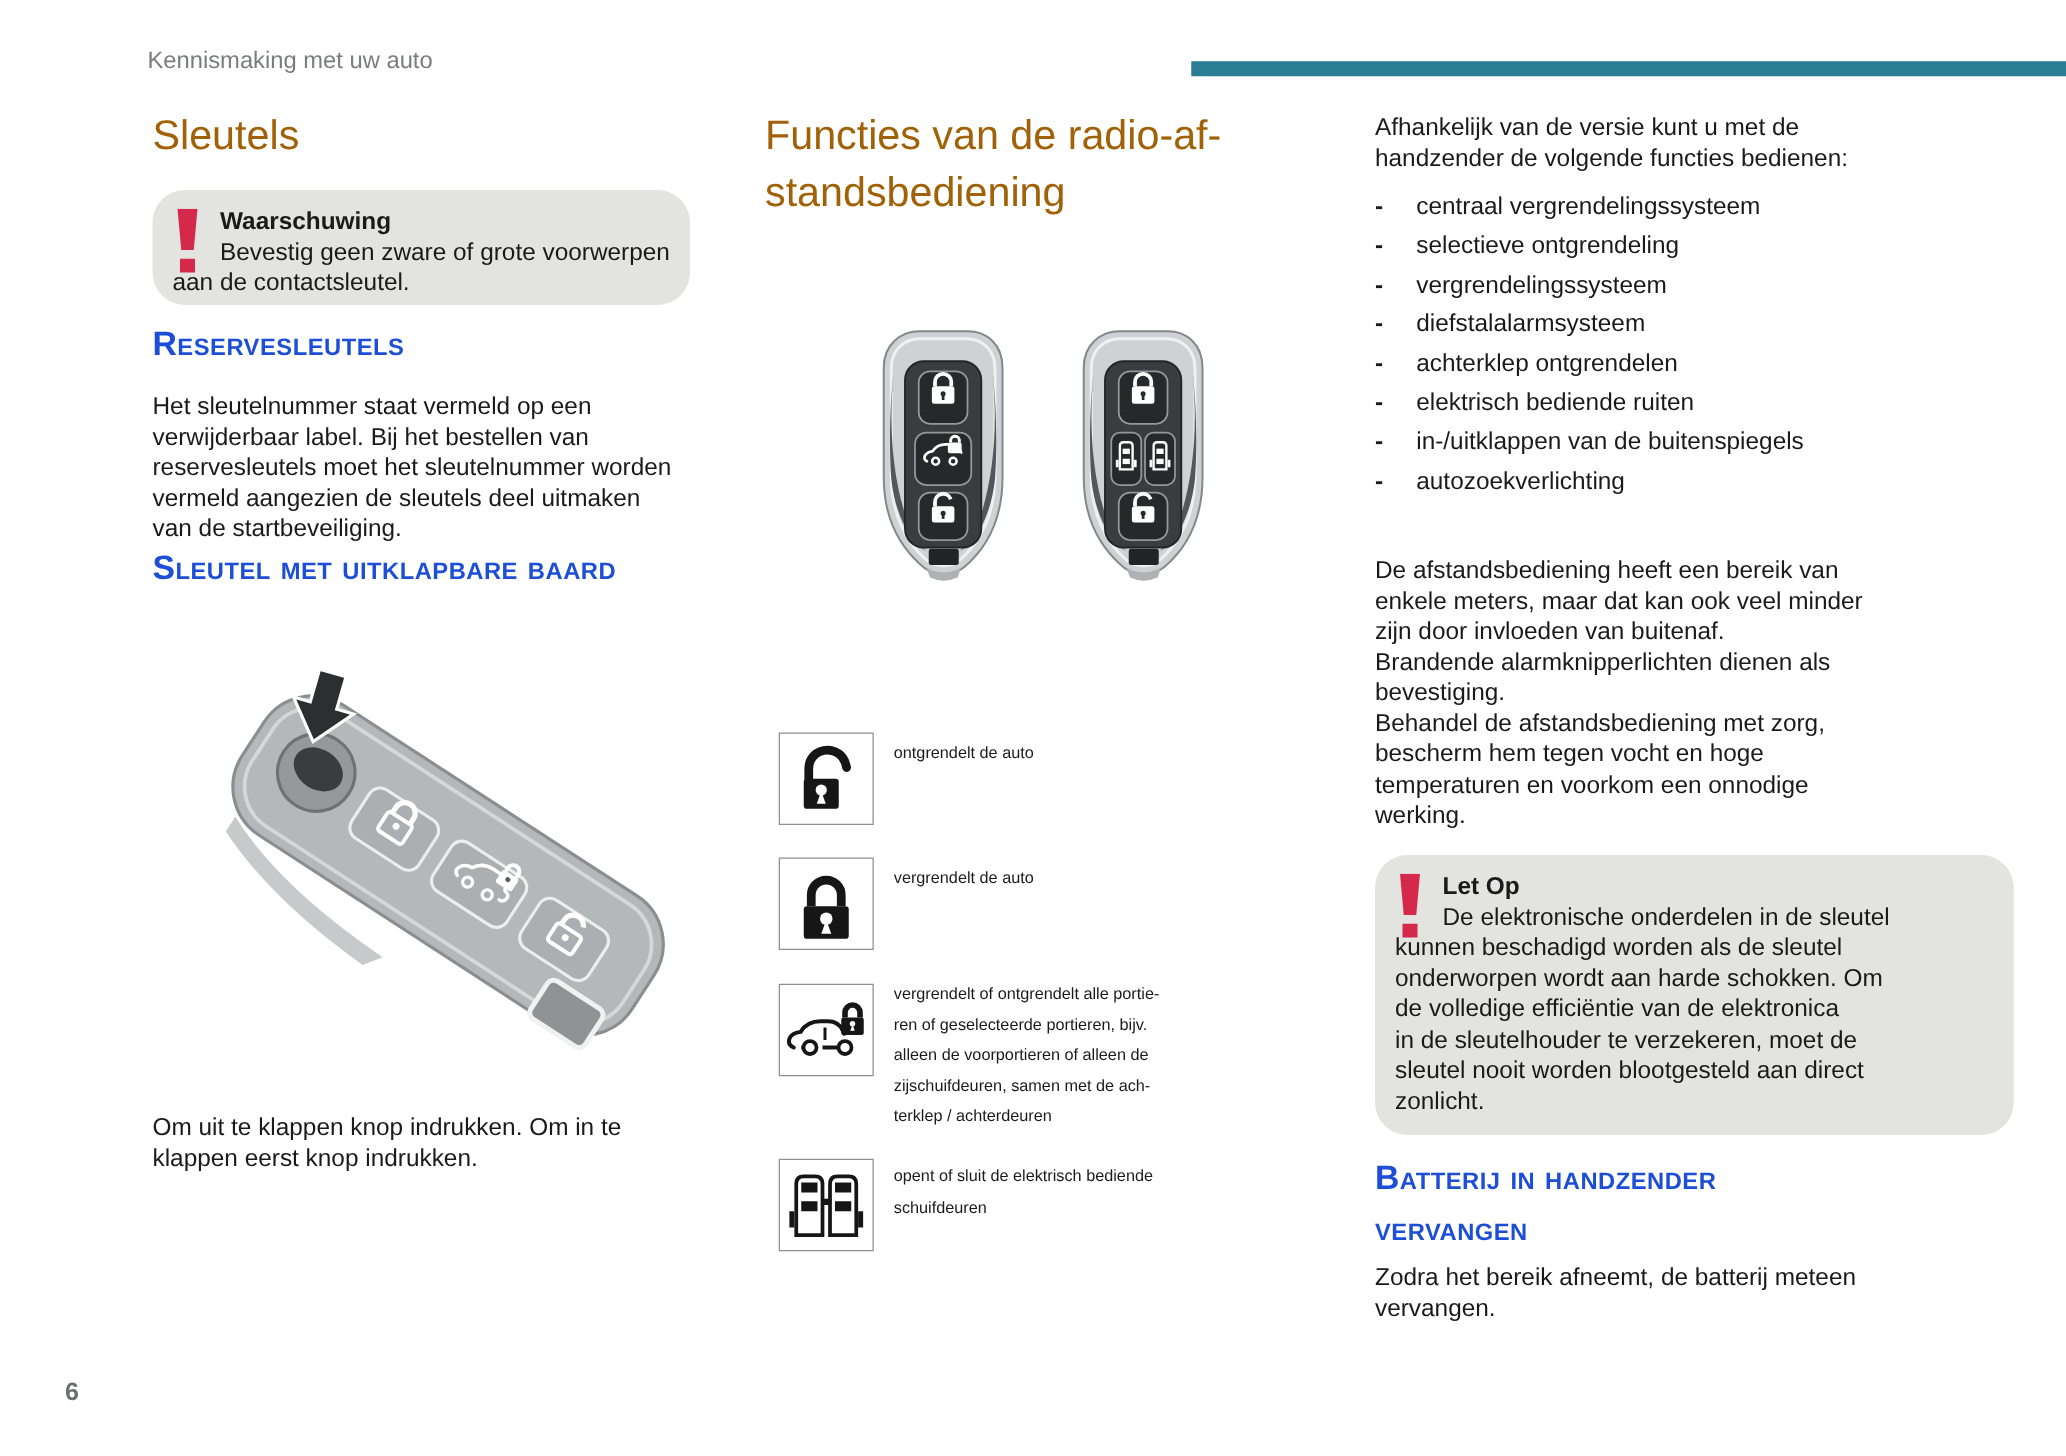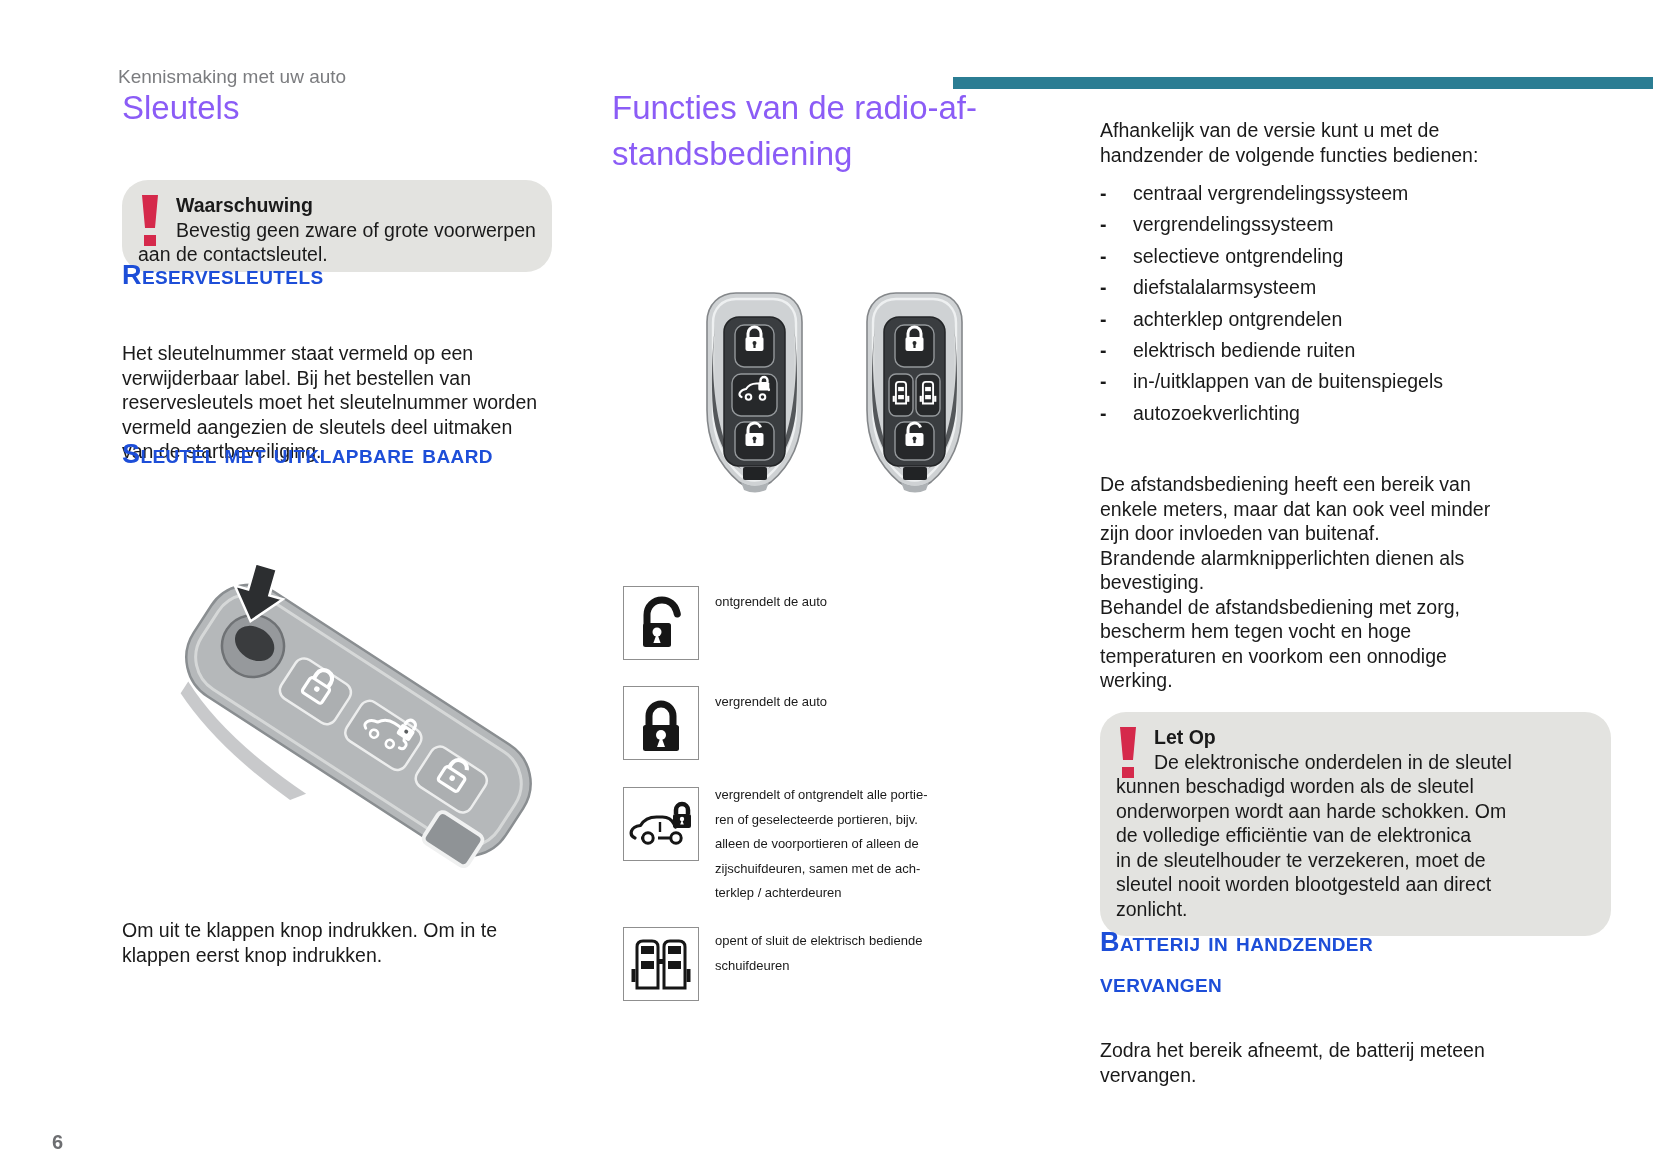--- a/index.html
+++ b/index.html
@@ -1,21 +1,21 @@
 <!DOCTYPE html>
 <html><head>
 <meta charset="utf-8">
 <style>
   html,body{margin:0;padding:0;background:#ffffff;}
   .page{position:relative;width:1653px;height:1165px;background:#ffffff;overflow:hidden;
         font-family:"Liberation Sans","DejaVu Sans",sans-serif;color:#1a1a1a;}
-  .abs{position:absolute;margin-top:28px;}
+  .abs{position:absolute;}
   .header-label{font-size:19px;color:#7b7c7f;}
   .accent-bar{background:#2b7d93;width:700px;height:12px;}
-  h1.doc{font-size:33px;font-weight:400;color:#8b5cf6;margin:0;line-height:46px;}
+  h1.doc{font-size:33px;font-weight:400;color:#a16207;margin:0;line-height:46px;}
   h2.doc{font-size:27px;font-weight:700;color:#1d4ed8;margin:0;line-height:41px;
          font-variant:small-caps;letter-spacing:0.4px;}
   .body-text{font-size:19.5px;line-height:24.5px;}
   .pre{white-space:pre-line;}
   .gray-box{background:#e3e3e0;border-radius:26px;padding:13px 16px;box-sizing:border-box;}
   .box-title{font-weight:700;font-size:19.5px;line-height:24.5px;margin-left:38px;}
   .box-body{font-size:19.5px;line-height:24.5px;text-indent:38px;}
   .alert-icon{position:absolute;left:17px;top:15px;width:22px;height:52px;}
   .icon-box{position:absolute;width:76px;height:74px;border:1px solid #8f8f8f;background:#fff;
             display:flex;align-items:center;justify-content:center;box-sizing:border-box;}
@@ -224,24 +224,24 @@
 schuifdeuren</div>
 
   <div class="abs body-text pre" style="left:1100px;top:90px;width:470px;">Afhankelijk van de versie kunt u met de
 handzender de volgende functies bedienen:</div>
 
   <div class="abs dash-list" style="left:1100px;top:150px;width:465px;">
     <div class="dash-item">
         <span>centraal vergrendelingssysteem</span>
       </div>
     <div class="dash-item">
+        <span>selectieve ontgrendeling</span>
+      </div>
+    <div class="dash-item">
         <span>vergrendelingssysteem</span>
-      </div>
-    <div class="dash-item">
-        <span>selectieve ontgrendeling</span>
       </div>
     <div class="dash-item">
         <span>diefstalalarmsysteem</span>
       </div>
     <div class="dash-item">
         <span>achterklep ontgrendelen</span>
       </div>
     <div class="dash-item">
         <span>elektrisch bediende ruiten</span>
       </div>

